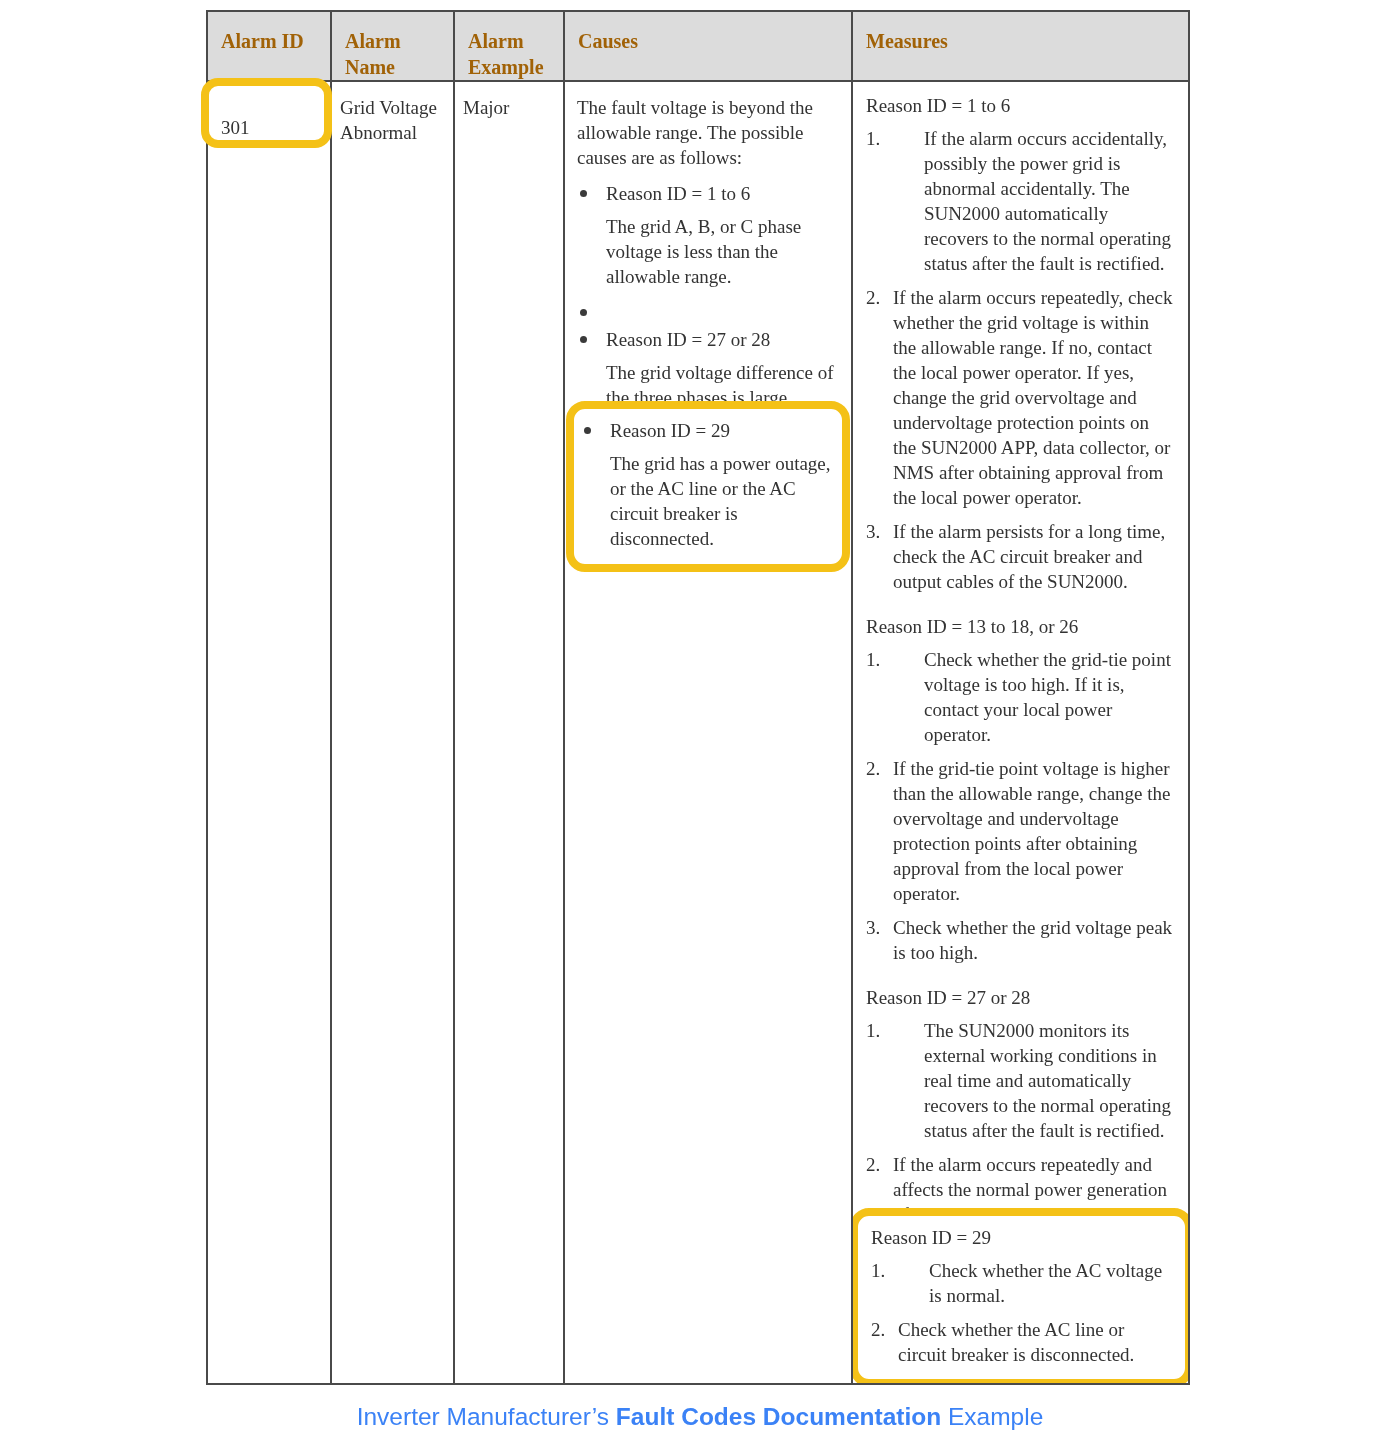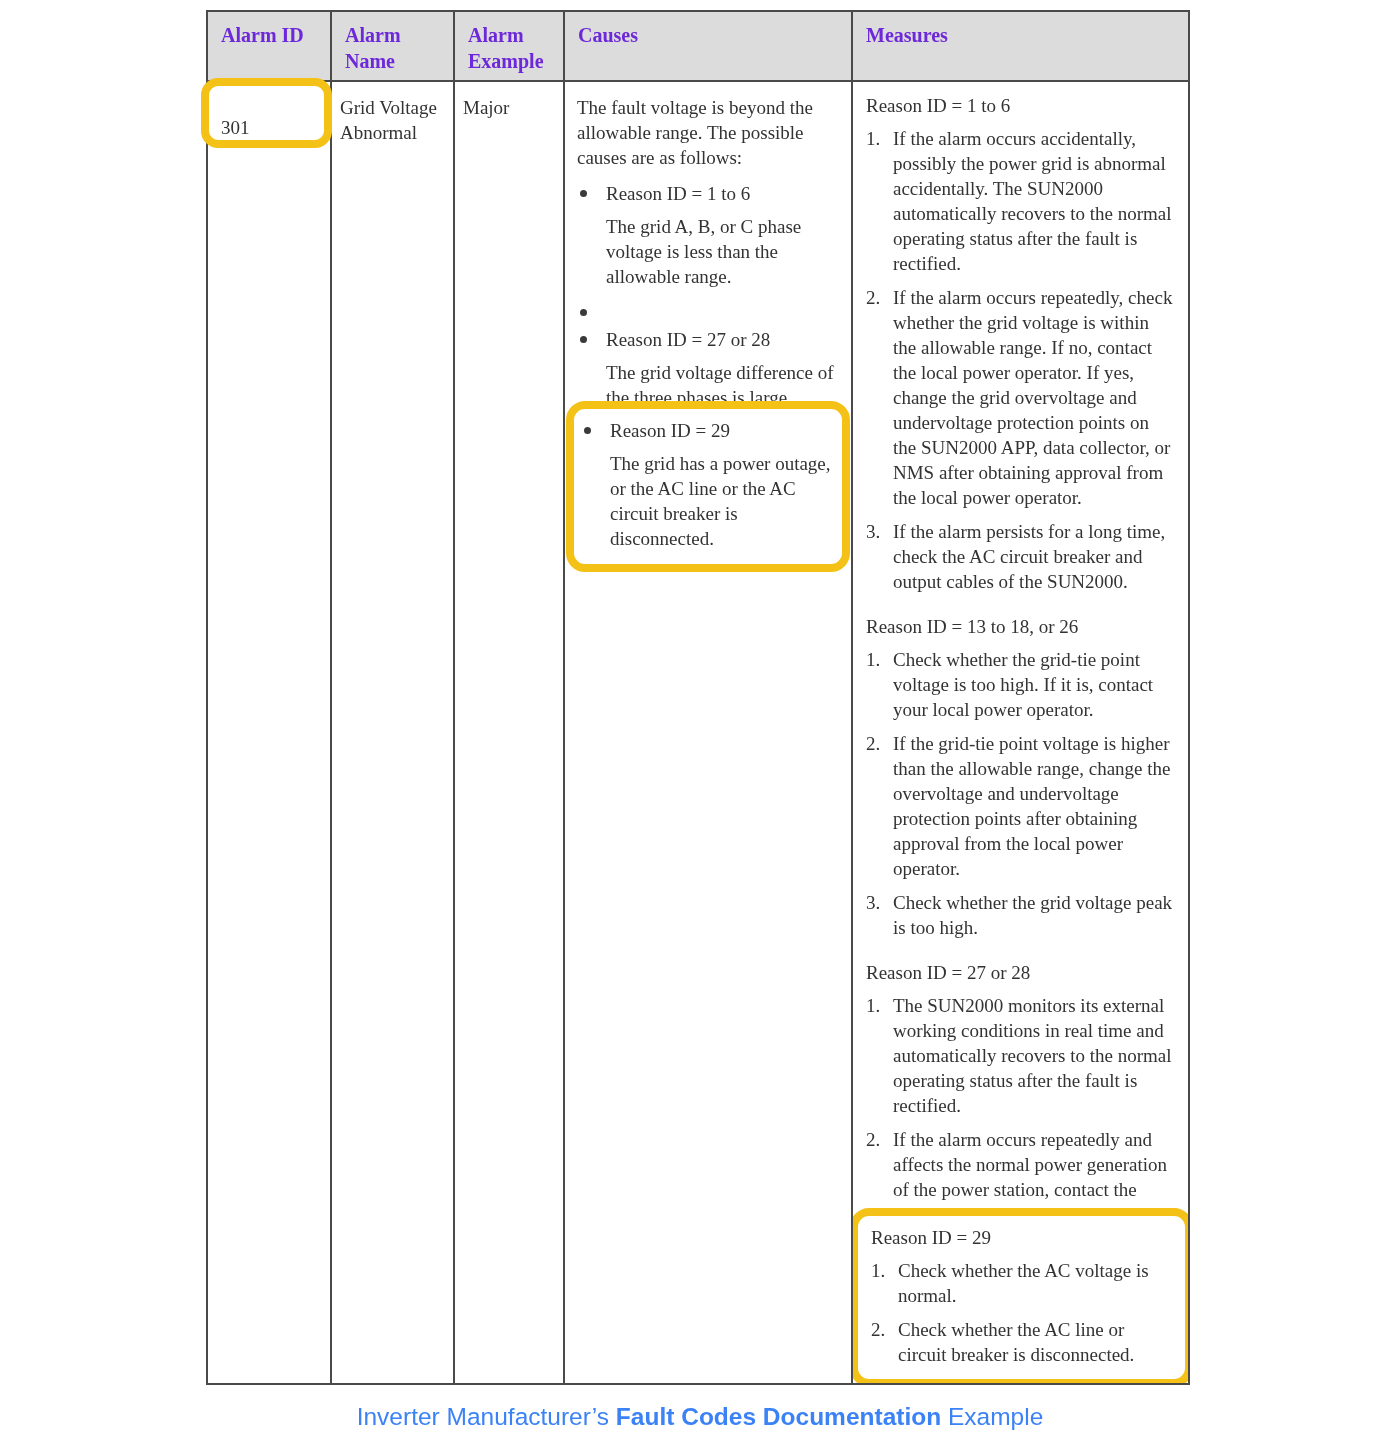--- a/index.html
+++ b/index.html
@@ -24,22 +24,22 @@
     grid-template-columns:122px 123px 110px 288px 1fr;
     grid-template-rows:70px 1fr;
     background:#fff;
     font-size:19px;line-height:25px;
   }
   .cell{min-width:0;}
   .cb{border-left:2px solid var(--border);}
   .th{
     background:var(--header-bg);
     border-bottom:2px solid var(--border);
-    font-weight:700;font-size:20px;line-height:26px;color:#6d28d9;
-    padding:10px 6px 0 13px;
+    font-weight:700;font-size:20px;line-height:26px;color:#a16207;
+    padding:16px 6px 0 13px;
   }
   .td{padding:13px 12px 0 8px;background:#fff;}
 
   
   .td-id{position:relative;padding:0;overflow:visible;}
   .hl-id{
     position:relative;z-index:3;
     margin:-4px 0 0 -7px;width:131px;height:70px;
     border:8px solid var(--yellow);border-radius:17px;background:#fff;
     display:flex;align-items:flex-end;padding-left:12px;
@@ -64,21 +64,21 @@
 
   
   .td-measures{position:relative;padding:11px 12px 0 13px;overflow:hidden;}
   .m-title{margin-top:20px;}
   .m-title.first{margin-top:0;}
   ol.m-steps{margin:8px 0 0;padding:0;list-style:none;counter-reset:step;}
   ol.m-steps li{
     counter-increment:step;
     display:grid;grid-template-columns:27px 1fr;margin-top:9px;
   }
-  ol.m-steps li:first-child{margin-top:4px;}
+  ol.m-steps li:first-child{margin-top:4px;gap:31px;}
   ol.m-steps li .num::before{content:counter(step) ".";}
   .hl-measures{
     position:absolute;z-index:2;left:-3px;right:-5px;bottom:-4px;
     border:8px solid var(--yellow);border-radius:19px;background:#fff;
     padding:9px 10px 12px 13px;
   }
   .hl-measures .m-title{margin-top:0;}
 
   
   .caption{

